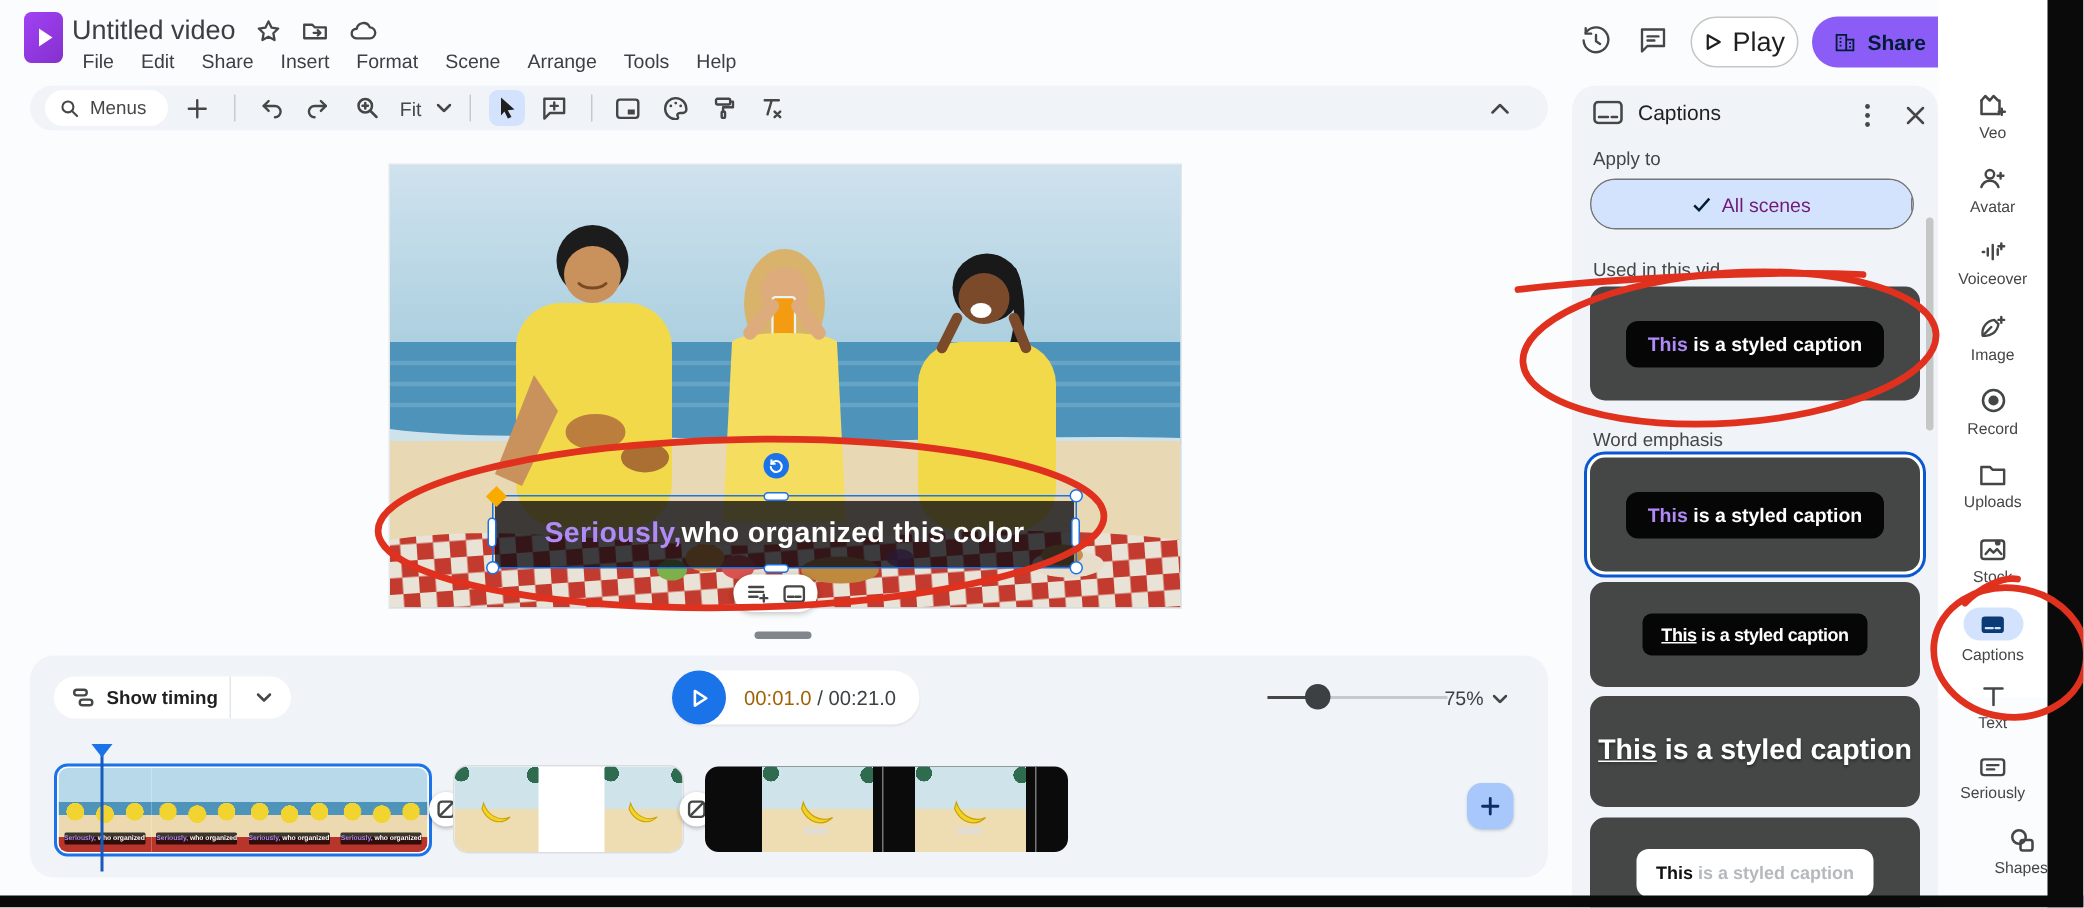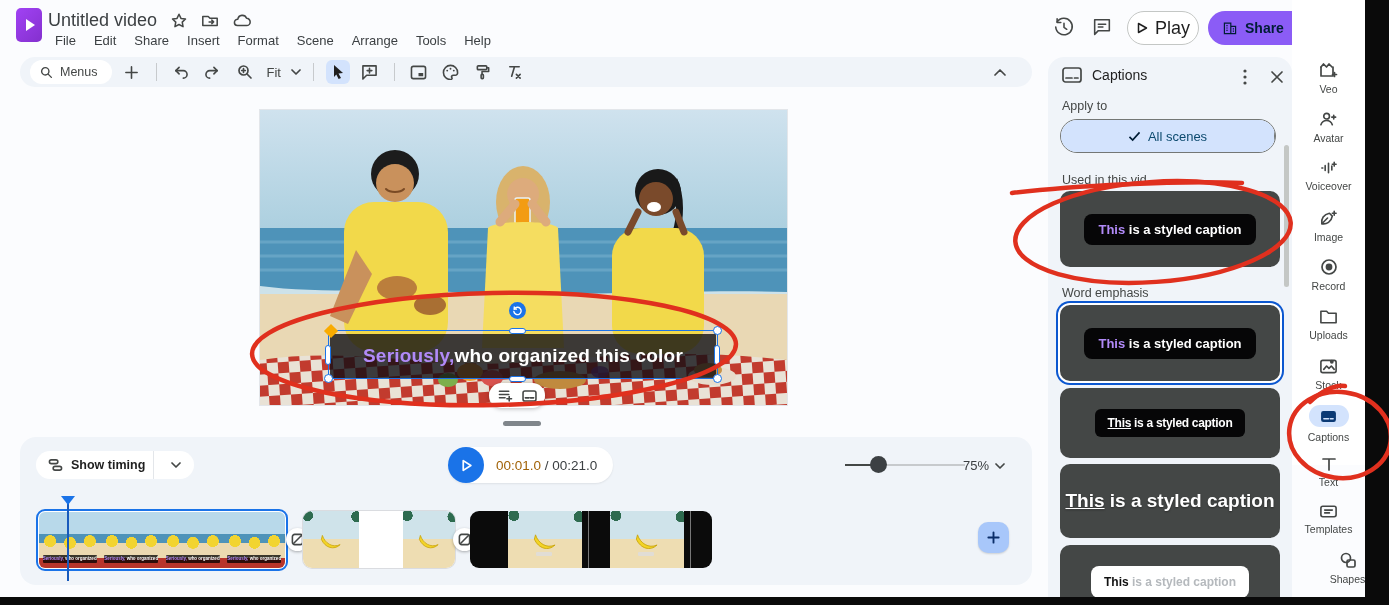--- a/index.html
+++ b/index.html
@@ -89,21 +89,21 @@
   .c3cap{position:absolute;bottom:12px;width:16px;height:4px;background:#ddd;border-radius:1px;opacity:.8;}
   .add-scene{left:978px;top:522px;width:31px;height:31px;border-radius:10px;background:#a8c7fa;display:flex;align-items:center;justify-content:center;box-shadow:0 1px 2px rgba(0,0,0,.15);}
   
   .rpanel{left:1048px;top:57px;width:244px;height:548px;background:#f0f4f9;border-radius:16px 16px 0 0;overflow:hidden;}
   .rp-head{position:absolute;left:14px;top:10px;display:flex;align-items:center;gap:10px;}
   .rp-title{font-size:14px;color:#1f1f1f;}
   .rp-dots{position:absolute;left:186px;top:9px;width:22px;height:22px;display:flex;align-items:center;justify-content:center;}
   .rp-close{position:absolute;left:218px;top:9px;width:22px;height:22px;display:flex;align-items:center;justify-content:center;}
   .rp-lbl{position:absolute;left:14px;font-size:12.5px;color:#444746;}
   .seg{position:absolute;left:12px;top:62px;width:216px;height:34px;border:1px solid #747775;border-radius:17px;display:flex;overflow:hidden;background:#fff;}
-  .seg-l{flex:1;background:#d3e3fd;display:flex;align-items:center;justify-content:center;gap:7px;font-size:13px;color:#0c4a6e;border-right:1px solid #747775;}
+  .seg-l{flex:1;background:#d3e3fd;display:flex;align-items:center;justify-content:center;gap:7px;font-size:13px;color:#701a75;border-right:1px solid #747775;}
   .seg-r{flex:1;display:flex;align-items:center;justify-content:center;font-size:13px;color:#1f1f1f;}
   .rp-scroll{position:absolute;left:236px;top:88px;width:5px;height:142px;background:#c4c7c5;border-radius:3px;}
   .cap-card{position:absolute;left:12px;width:220px;background:#444746;border-radius:10px;display:flex;align-items:center;justify-content:center;}
   .cap-card.sel{box-shadow:0 0 0 2px #fff,0 0 0 4px #0b57d0;}
   .cc-pill{background:#060607;border-radius:8px;padding:8px 14px;white-space:nowrap;font-weight:bold;font-size:13px;}
   .cc-pill .e{color:#b18af8;}
   .cc-pill .r{color:#fff;}
   .cc-pill2{background:#060607;border-radius:6px;padding:7px 13px;white-space:nowrap;font-weight:bold;font-size:12px;letter-spacing:-.3px;}
   .cc-pill2 .e{color:#fff;text-decoration:underline;}
   .cc-pill2 .r{color:#fff;}
@@ -591,21 +591,21 @@
     <svg width="16" height="16" viewBox="0 0 16 16">
         <path class="ic" d="M2 3h12M8 3v11"></path>
       </svg>
     <span class="lbl">Text</span>
   </div>
   <div class="sb-item" style="top:504px;">
     <svg width="19" height="15" viewBox="0 0 20 15">
         <rect class="ic" x="2" y="2" width="16" height="11" rx="2"></rect>
         <path class="ic" d="M6 6h8M6 9h5"></path>
       </svg>
-    <span class="lbl">Templates</span>
+    <span class="lbl">Seriously</span>
   </div>
   <div class="sb-item" style="top:552px;padding-left:38px;">
     <svg width="18" height="17" viewBox="0 0 18 17">
         <circle class="ic" cx="7" cy="6" r="4.5"></circle>
         <rect class="ic" x="8" y="8" width="8" height="7" rx="1.5"></rect>
       </svg>
     <span class="lbl">Shapes</span>
   </div>
 </div>
 

